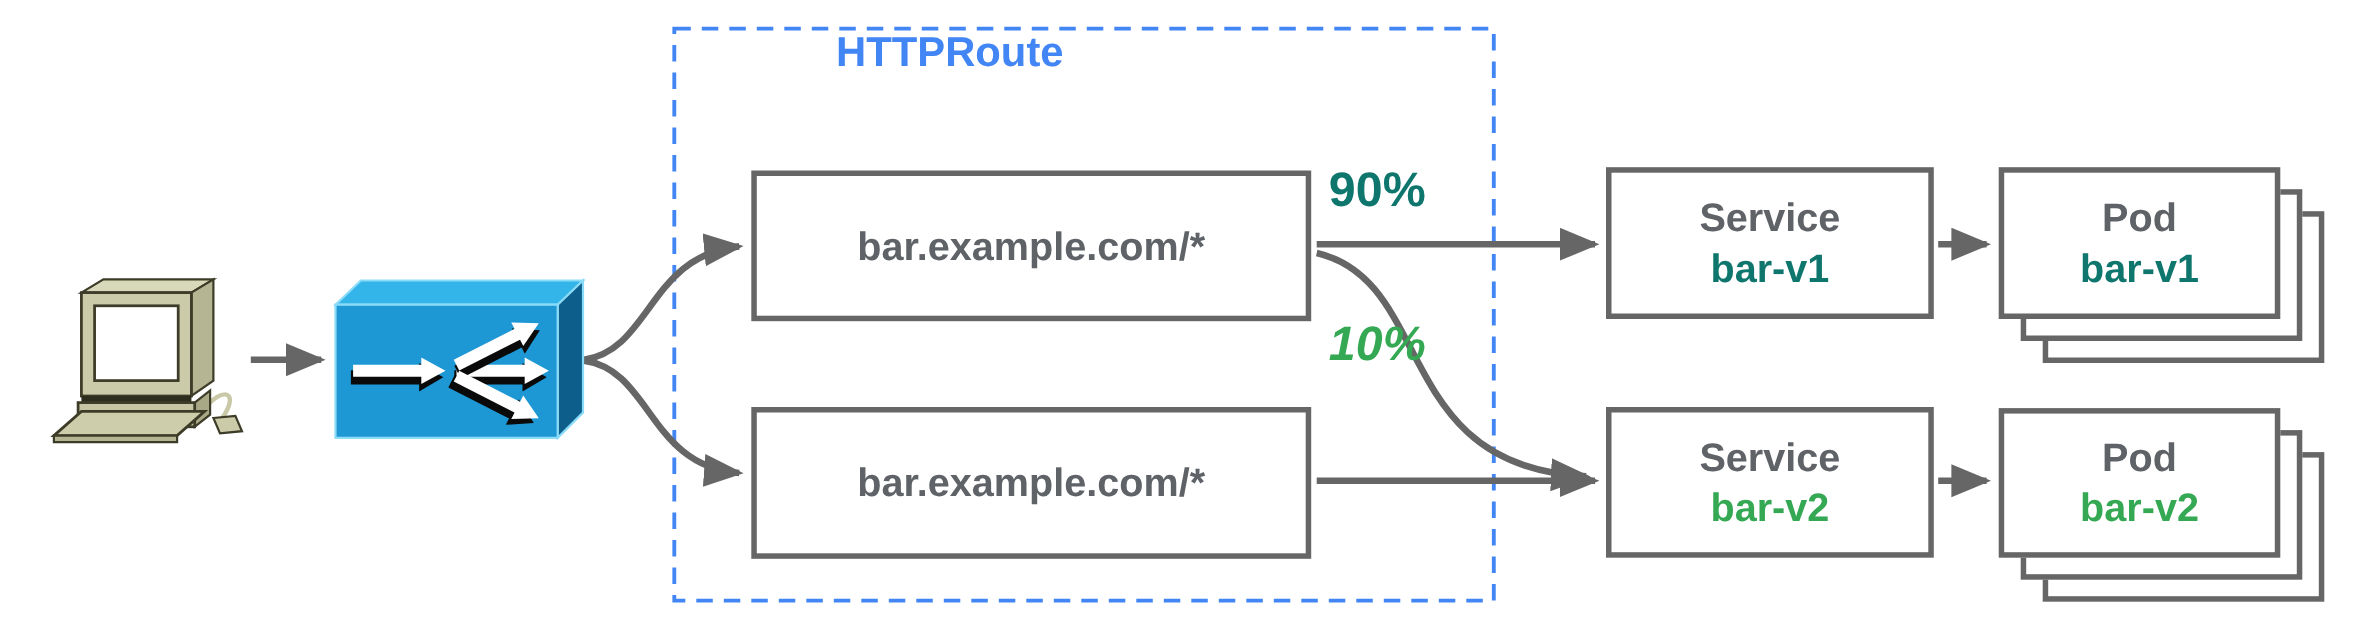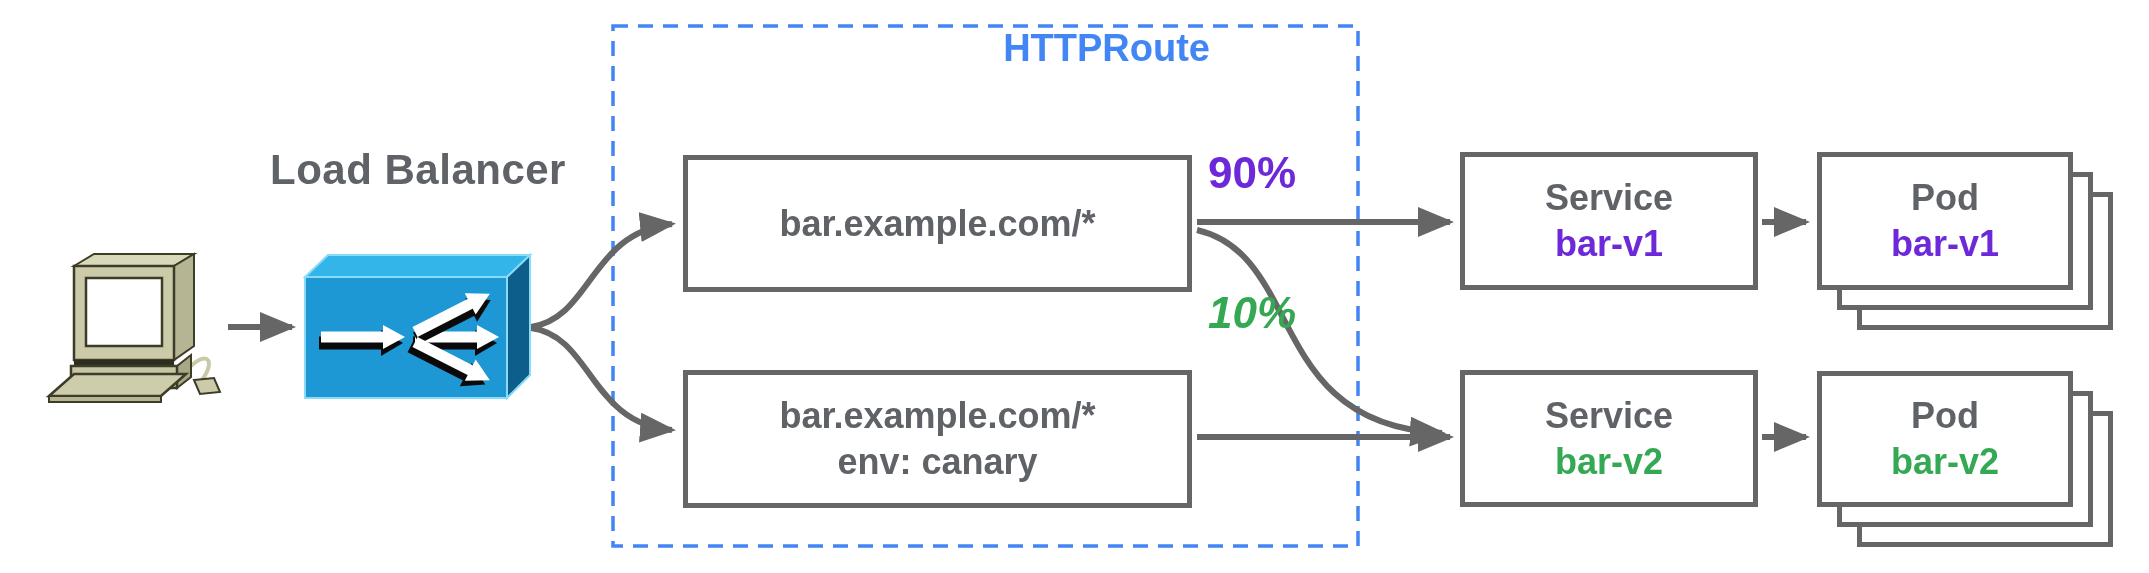--- a/index.html
+++ b/index.html
@@ -5,31 +5,31 @@
   html,body { margin:0; padding:0; background:#ffffff; }
   .canvas {
     position:relative; width:2149px; height:573px; background:#ffffff;
     font-family:"Liberation Sans", sans-serif; font-weight:bold; overflow:hidden;
   }
   .layer-svg { position:absolute; left:0; top:0; z-index:1; }
   .abs { position:absolute; box-sizing:border-box; }
 
   .big-label { color:#5F6368; font-size:42px; text-align:center; letter-spacing:0.5px; z-index:3; }
 
-  .httproute-title { z-index:3; text-align:right; color:#4285F4; font-size:38px; line-height:47px; }
+  .httproute-title { z-index:3; text-align:left; color:#4285F4; font-size:38px; line-height:47px; }
 
   .node-box {
     z-index:3; background:#ffffff; border:5px solid #666666;
     display:flex; flex-direction:column; align-items:center; justify-content:center;
     color:#5F6368; font-size:36px; line-height:46px; text-align:center;
   }
   .stack-layer { z-index:2; background:#ffffff; border:5px solid #666666; }
 
   .weight-label { z-index:3; font-size:44px; }
-  .txt-blue  { color:#6d28d9; }
+  .txt-blue  { color:#0f766e; }
   .txt-green { color:#34A853; }
 </style>
 </head>
 <body>
 
 <div class="canvas">
 
   <svg class="layer-svg" width="2149" height="573" viewBox="0 0 2149 573">
     <defs>
       <marker id="ah" markerUnits="userSpaceOnUse" markerWidth="38" markerHeight="32" refX="32" refY="15" orient="auto">
@@ -77,33 +77,31 @@
     </defs>
     <polygon points="2,39 25,17 227,17 204,39" fill="#33B5EA" stroke="#8ADBF8" stroke-width="2"></polygon>
     <polygon points="204,39 227,17 227,137 204,160" fill="#0E5E8C" stroke="#8ADBF8" stroke-width="2"></polygon>
     <rect x="2" y="39" width="202" height="121" fill="#1E98D5" stroke="#8ADBF8" stroke-width="2"></rect>
     <use href="#lbarrow" transform="translate(18,99)"></use>
     <use href="#lbarrow" transform="translate(112,99)"></use>
     <use href="#lbarrow" transform="translate(112,94) rotate(-27)"></use>
     <use href="#lbarrow" transform="translate(112,104) rotate(27)"></use>
   </svg>
 
-  <div class="abs big-label" style="left:238px; top:146px; width:360px;">Load Balancer</div>
 
   <div class="abs httproute-title" style="left:760px; top:25px; width:450px;">
     <div>HTTPRoute</div>
   </div>
 
   <div class="abs node-box" style="left:683px; top:155px; width:509px; height:137px;">
     <div>bar.example.com/*</div>
   </div>
 
   <div class="abs node-box" style="left:683px; top:370px; width:509px; height:138px;">
     <div>bar.example.com/*</div>
-    <div>env: canary</div>
   </div>
 
   <div class="abs weight-label txt-blue" style="left:1208px; top:148px;">90%</div>
   <div class="abs weight-label txt-green" style="left:1208px; top:288px;font-style:italic;">10%</div>
 
   <div class="abs node-box" style="left:1460px; top:152px; width:298px; height:138px;">
     <div>Service</div>
     <div class="txt-blue">bar-v1</div>
   </div>
 

